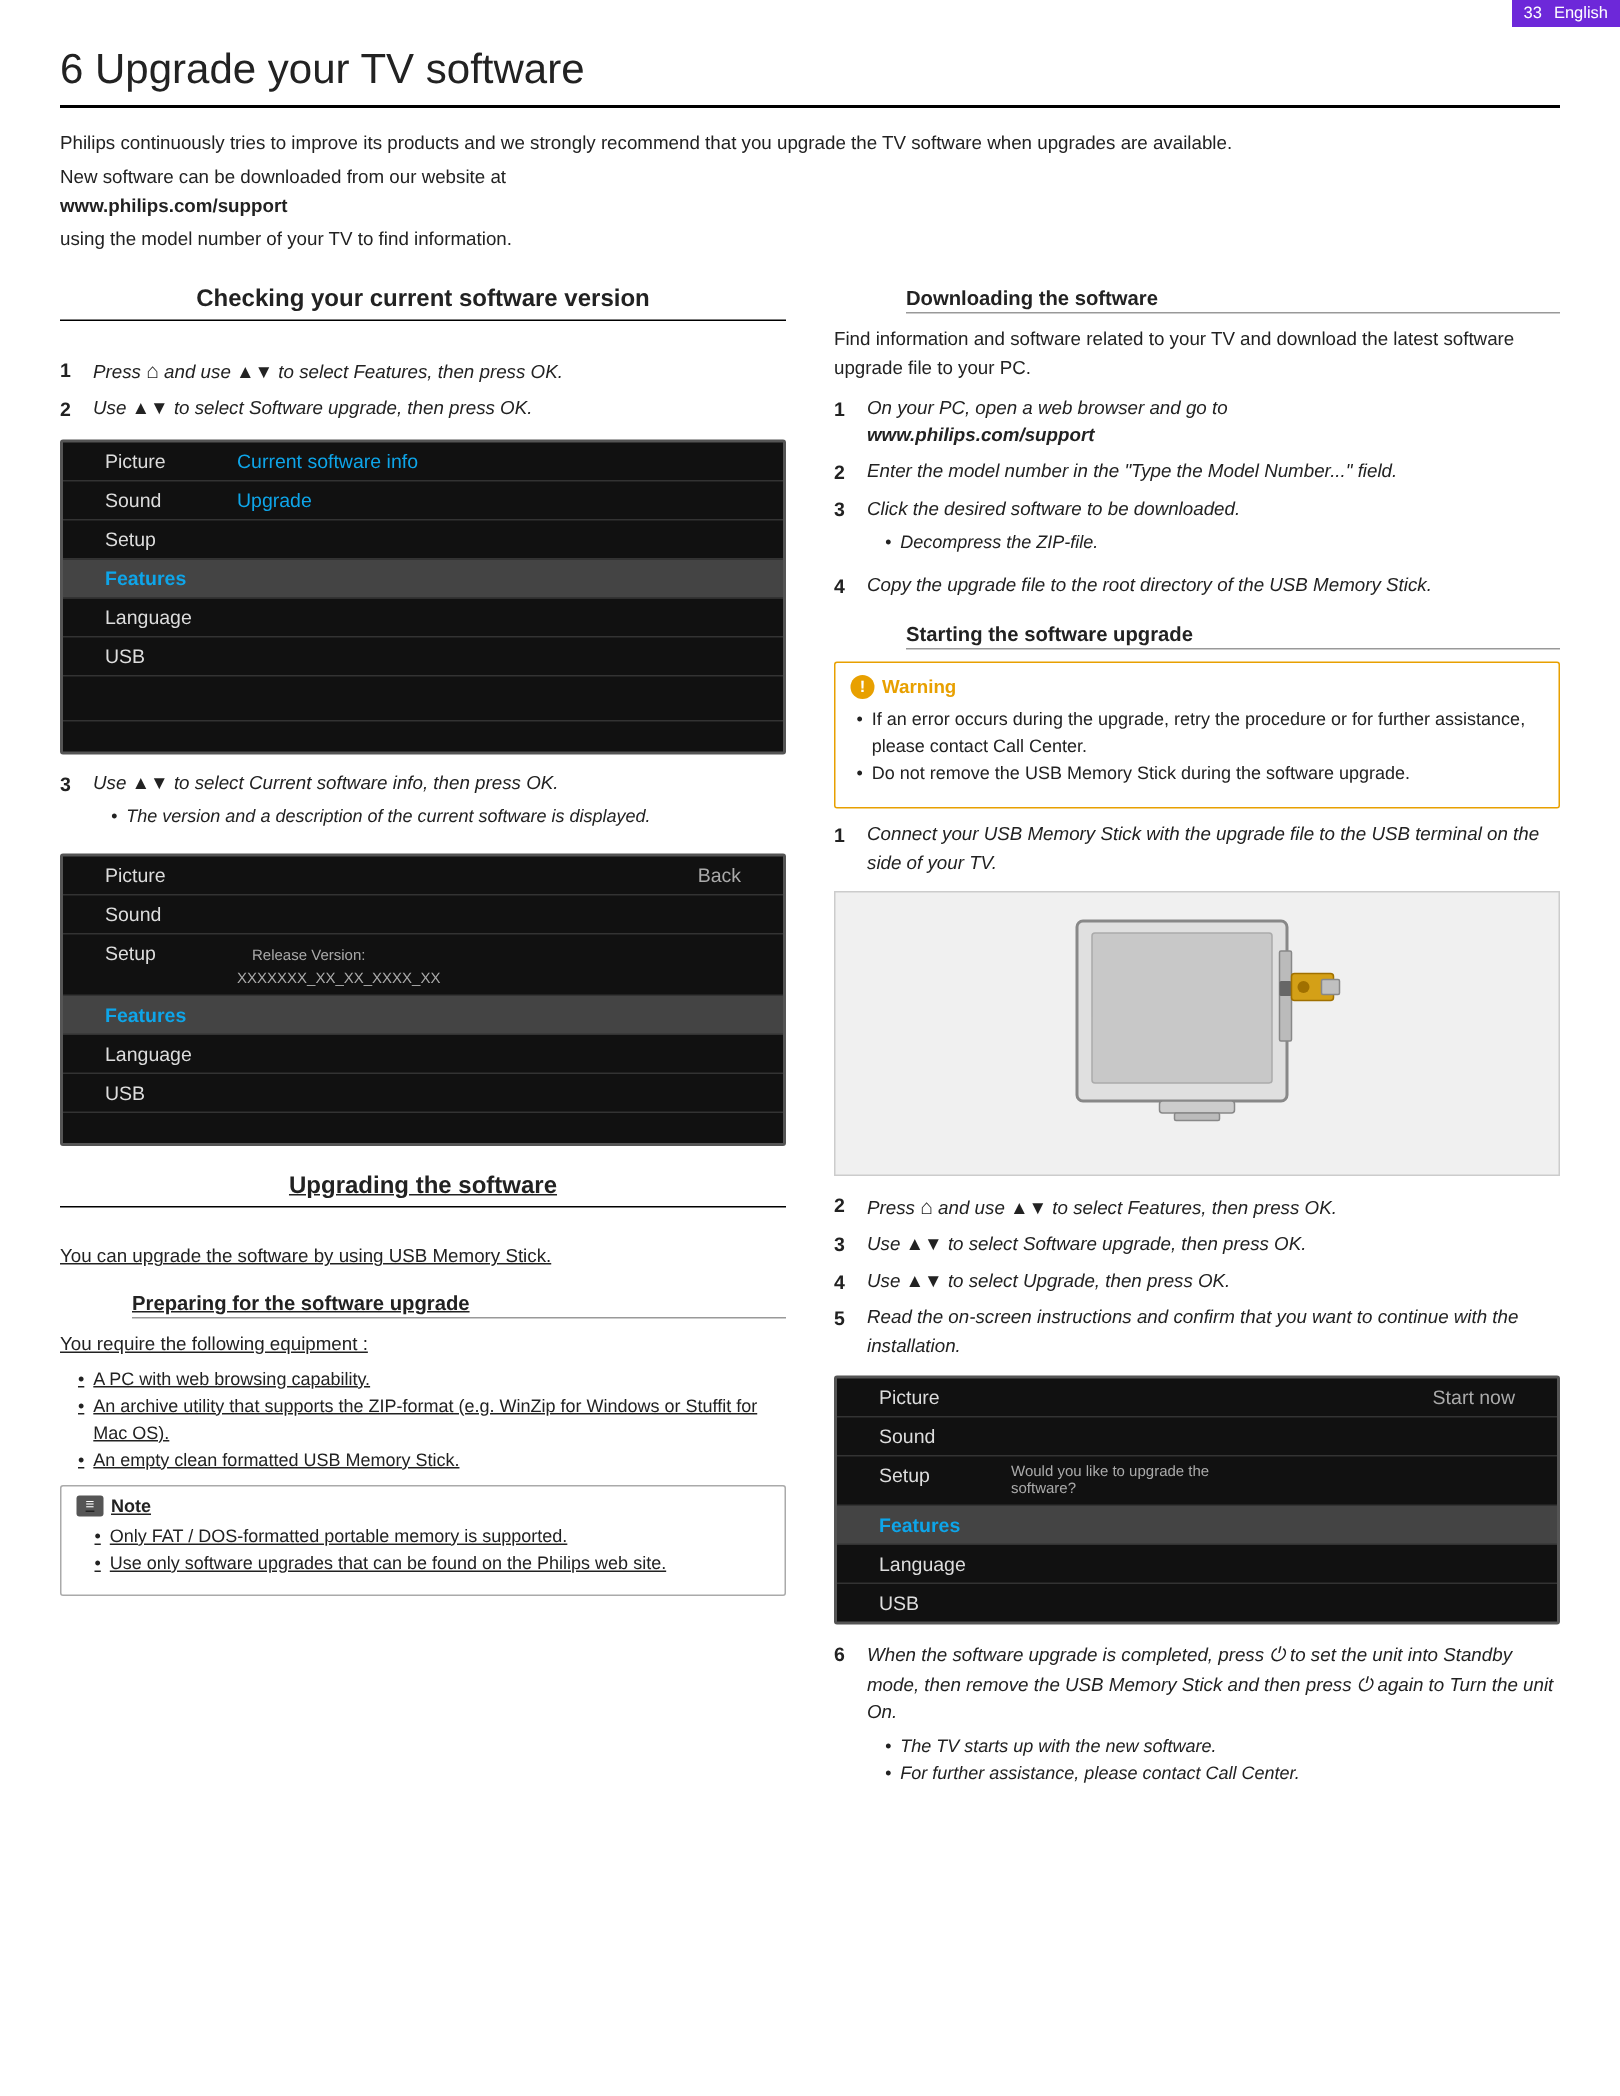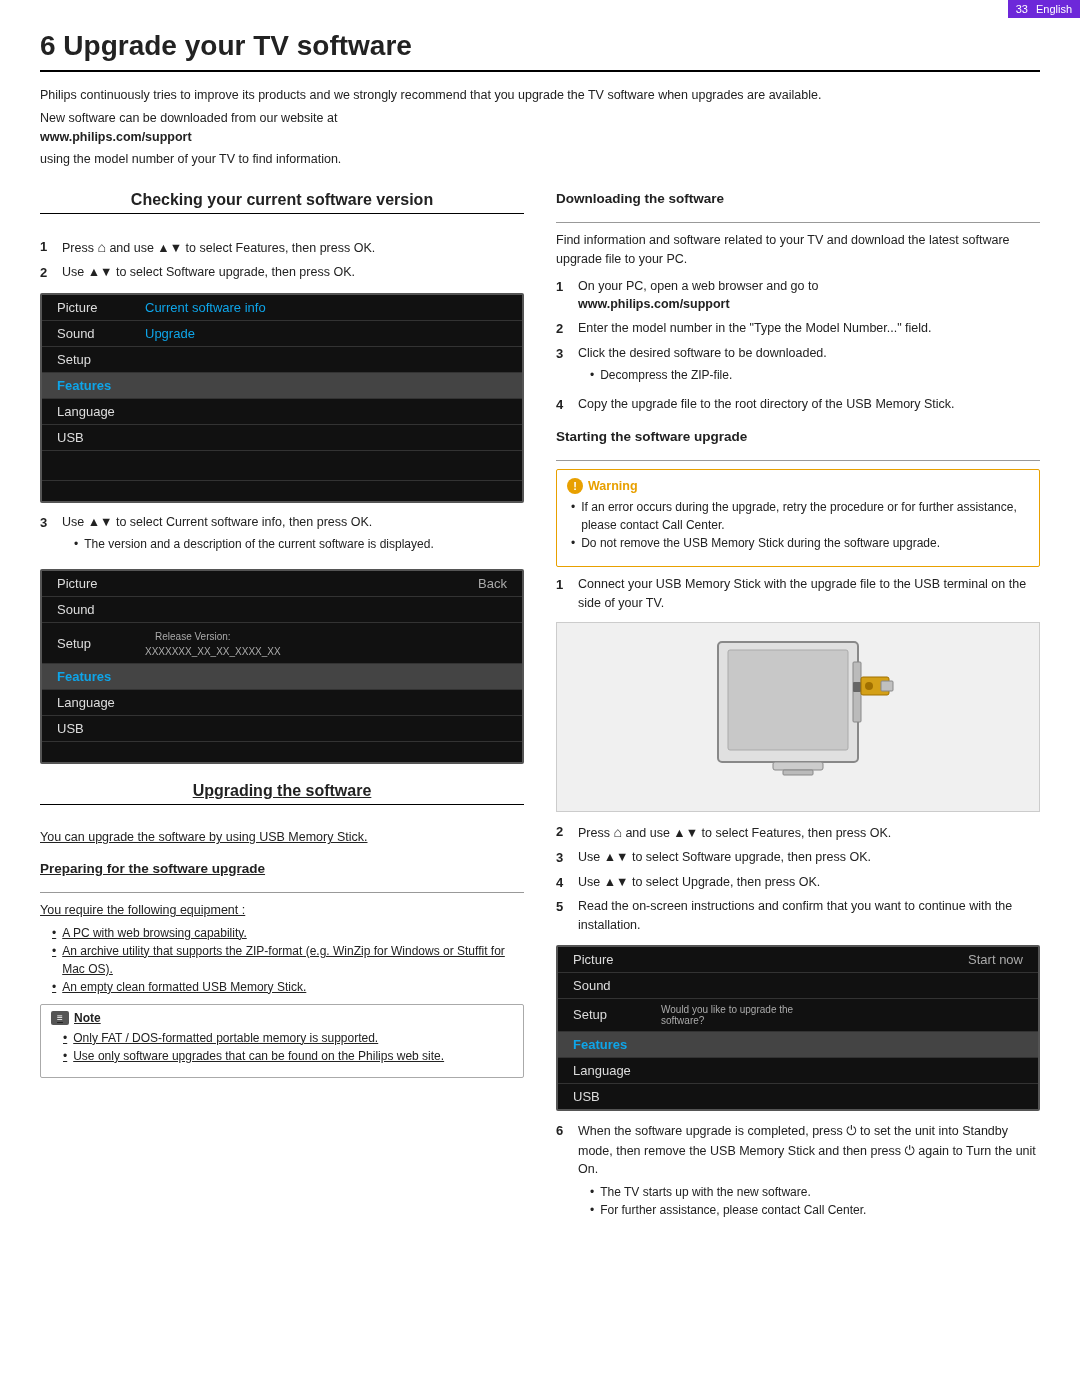--- a/index.html
+++ b/index.html
@@ -28,21 +28,21 @@
     
     .page {
       padding: 30px 40px 30px 40px;
       display: flex;
       flex-direction: column;
     }
 
     
     .chapter-title {
       font-size: 28px;
-      font-weight: bold;
+      font-weight: normal;
       border-bottom: 2px solid #000;
       padding-bottom: 8px;
       margin-bottom: 14px;
     }
 
     .intro-text {
       font-size: 12.5px;
       line-height: 1.5;
       margin-bottom: 4px;
     }
@@ -72,41 +72,42 @@
       margin-bottom: 23px;
       padding-bottom: 4px;
       text-align: center;
     }
 
     .subsection-title {
       font-size: 13.5px;
       font-weight: bold;
       border-bottom: 1px solid #999;
       margin-bottom: 8px;
-      padding-bottom: 16px;
+      padding-bottom: 2px;
+      margin-left: 48px;
     }
 
     
     .steps {
       margin-left: 0;
       list-style: none;
     }
     .step {
       display: flex;
       gap: 8px;
       margin-bottom: 5px;
       font-size: 12.5px;
       line-height: 1.5;
     }
     .step-num {
       font-weight: bold;
       font-size: 13px;
       min-width: 14px;
     }
-    .step-content { flex: 1; }
+    .step-content { flex: 1; font-style: italic; }
 
     
     .bullet-list {
       list-style: none;
       margin: 4px 0 6px 12px;
     }
     .bullet-list li {
       font-size: 12px;
       line-height: 1.5;
       display: flex;
@@ -121,22 +122,21 @@
       background: #111;
       color: #fff;
       border: 2px solid #555;
       border-radius: 2px;
       margin: 10px 0;
       padding: 0;
       font-size: 13px;
     }
     .tv-menu-row {
       display: flex;
-      align-items: center;
-      padding: 5px 15px;
+      padding: 5px 28px;
       border-bottom: 1px solid #333;
     }
     .tv-menu-row:last-child { border-bottom: none; }
     .tv-menu-row.selected {
       background: #444;
       font-weight: bold;
     }
     .tv-menu-label {
       min-width: 80px;
       font-size: 13px;

